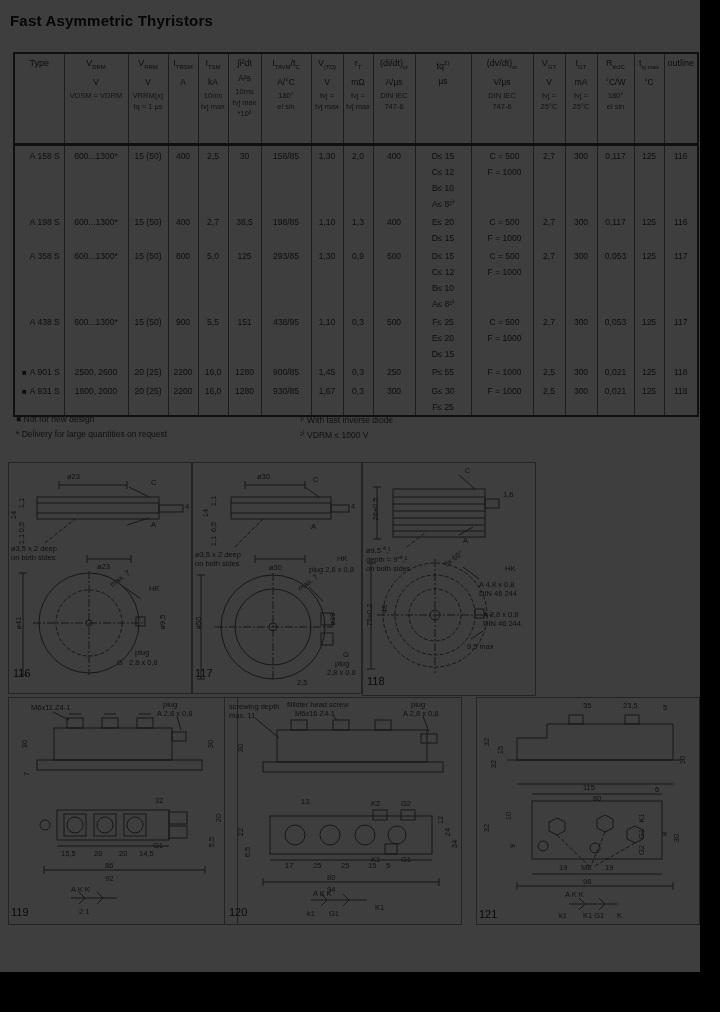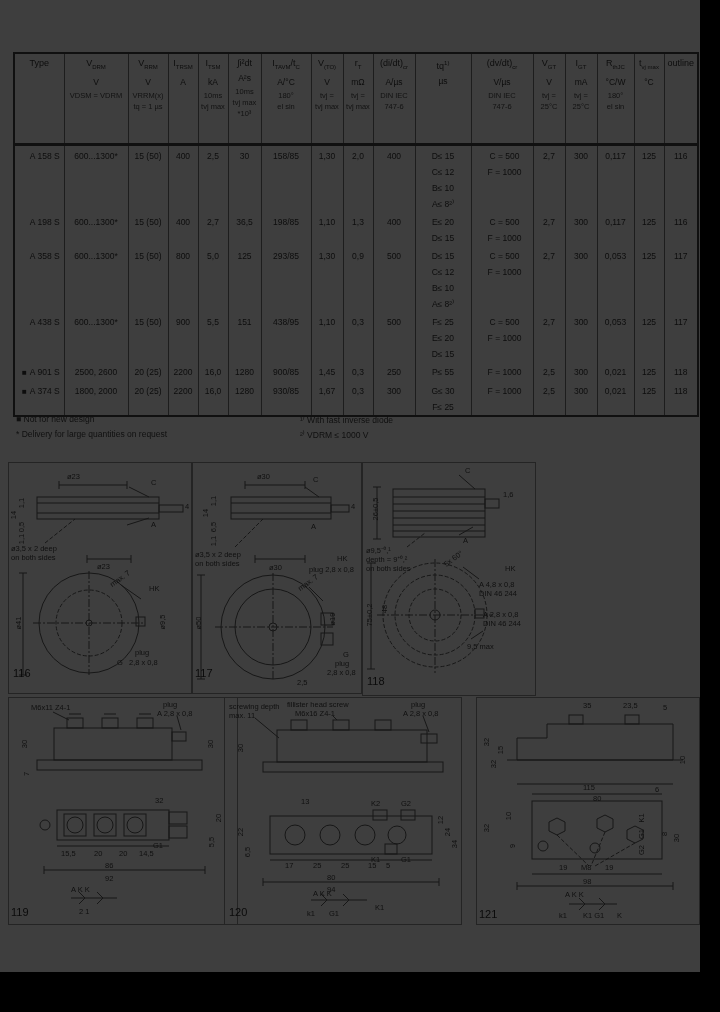--- a/index.html
+++ b/index.html
@@ -35,20 +35,21 @@
   .lbl{position:absolute;font-size:7.5px;color:#101010;white-space:nowrap;line-height:8px;}
   .rot{transform:rotate(-90deg);}
   .diag{transform:rotate(-36deg);}
   .num{position:absolute;font-size:11px;color:#0b0b0b;}
 </style>
 </head>
 <body>
 
 <div class="page">
 
+  <div class="title">Fast Asymmetric Thyristors</div>
 
   <table class="spec">
     <colgroup>
       <col style="width:50px">
         <col style="width:64px">
         <col style="width:40px">
         <col style="width:30px">
       <col style="width:30px">
         <col style="width:33px">
         <col style="width:50px">
@@ -280,21 +281,21 @@
         <td class="dv">
             <div>F = 1000</div>
           </td>
         <td>2,5</td>
         <td>300</td>
         <td>0,021</td>
         <td>125</td>
         <td>118</td>
       </tr>
       <tr>
-        <td class="tl"><span class="mk">■</span><span>A 374 S</span></td>
+        <td class="tl"><span class="mk">■</span><span>A 931 S</span></td>
         <td>1800, 2000</td>
         <td>20 (25)</td>
         <td>2200</td>
         <td>16,0</td>
         <td>1280</td>
         <td>930/85</td>
         <td>1,67</td>
         <td>0,3</td>
         <td>300</td>
         <td class="lt">

